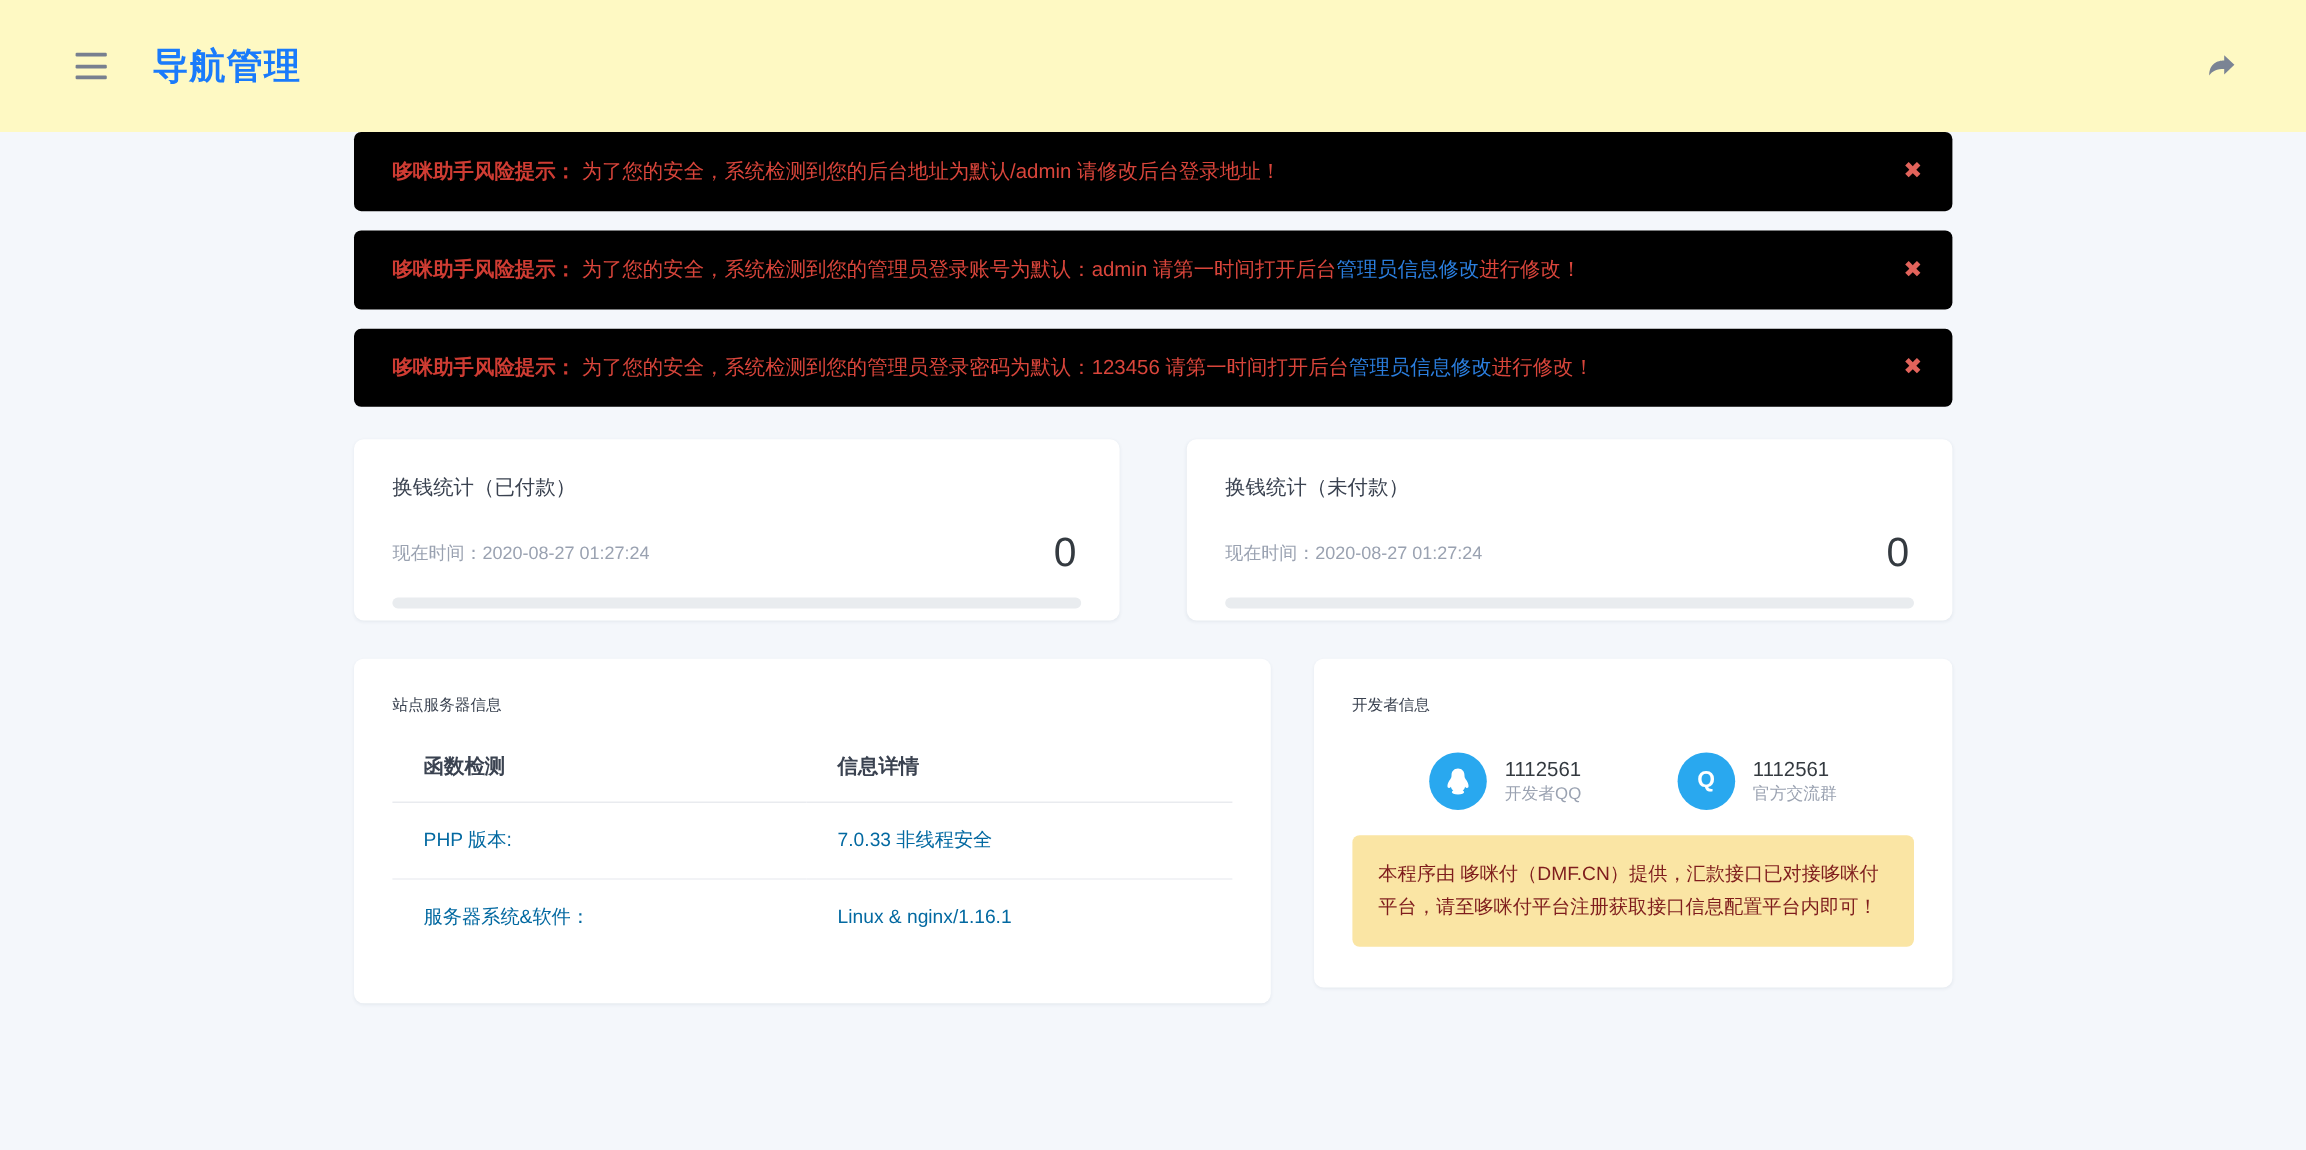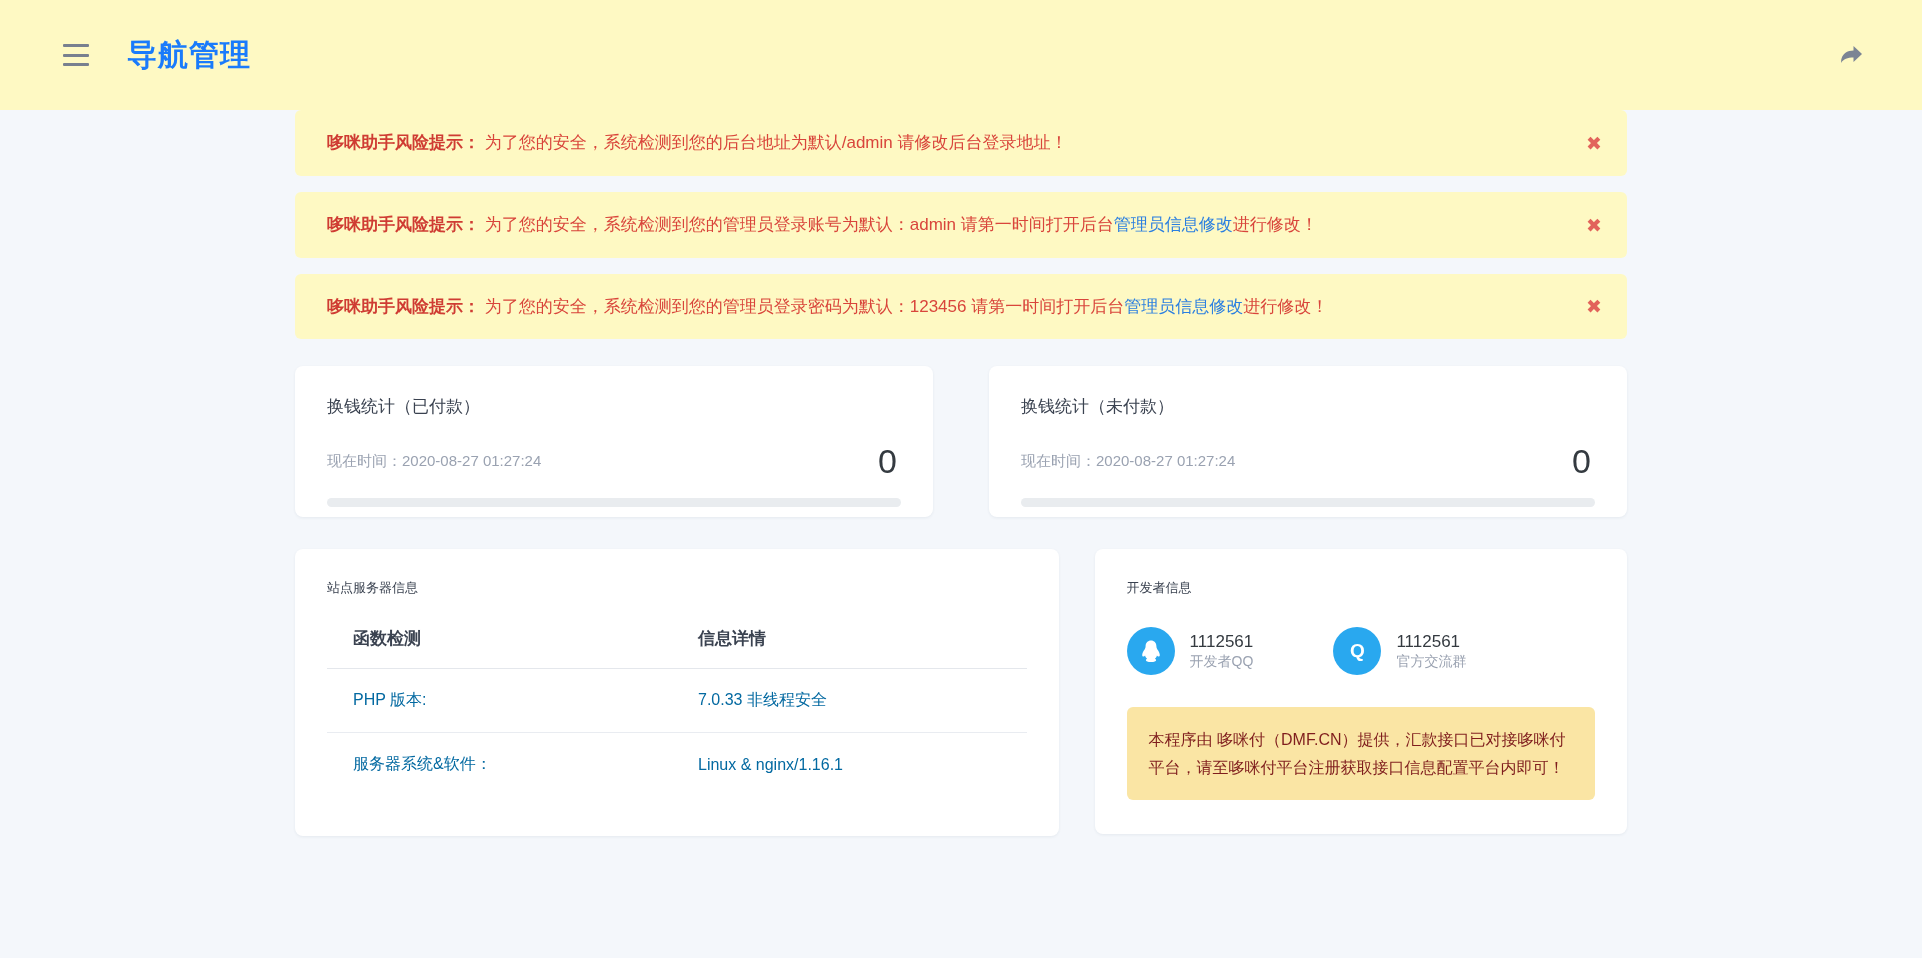--- a/index.html
+++ b/index.html
@@ -60,21 +60,21 @@
     padding: 0 295px 0 295px;
   }
   .wrap {
     width: 1332px;
     margin: 0 auto;
   }
 
   
   .alert {
     position: relative;
-    background: #fef9c3;
+    background: #000000;
     border-radius: 6px;
     padding: 21px 60px 21px 32px;
     margin-bottom: 16px;
     font-size: 17px;
     line-height: 1.4;
     color: #d9453b;
     white-space: nowrap;
   }
   .alert-strong {
     font-weight: bold;
@@ -186,21 +186,22 @@
     padding: 21px 0 21px 26px;
     border-bottom: 1px solid #e9ecf1;
   }
   table.info tr:last-child td { border-bottom: none; }
   table.info th:first-child, table.info td:first-child { width: 345px; }
 
   
   .dev-row {
     display: flex;
     gap: 80px;
-    margin-bottom: 32px;
+    margin-bottom: 21px;
+    justify-content: center;
   }
   .dev-item { display: flex; align-items: center; gap: 15px; }
   .dev-circle {
     width: 48px; height: 48px;
     border-radius: 50%;
     background: #29a8ef;
     display: flex;
     align-items: center;
     justify-content: center;
     color: #fff;

